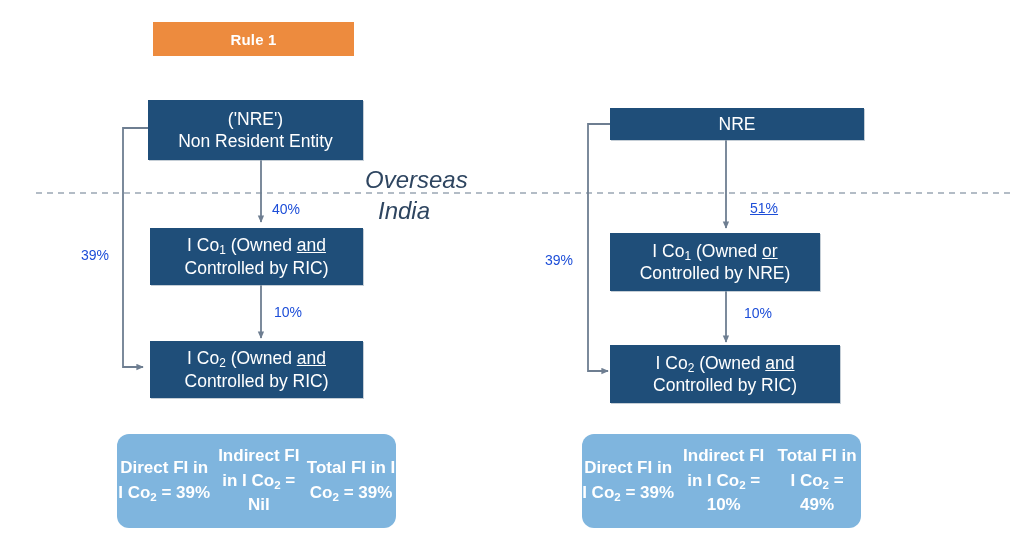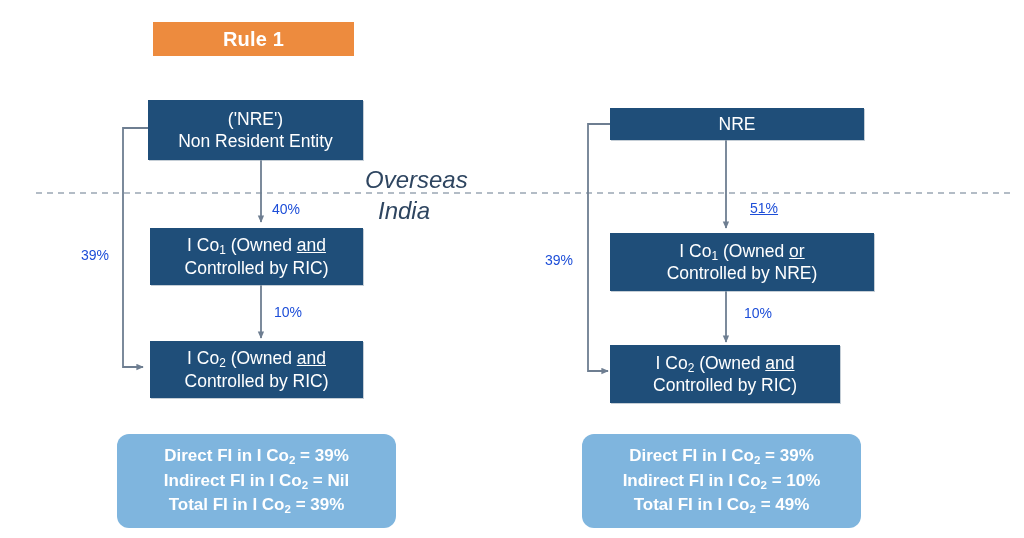--- a/index.html
+++ b/index.html
@@ -18,21 +18,21 @@
     background: #ffffff;
     overflow: hidden;
   }
 
   
   .rule-header {
     position: absolute;
     background: #ED8B3E;
     color: #ffffff;
     font-weight: bold;
-    font-size: 20px;
+    font-size: 15px;
     display: flex;
     align-items: center;
     justify-content: center;
     letter-spacing: 0.2px;
   }
 
   
   .entity-box {
     position: absolute;
     background: #1F4E79;
@@ -54,21 +54,21 @@
     top: 0.26em;
   }
 
   
   .summary-box {
     position: absolute;
     background: #7FB5DE;
     color: #ffffff;
     border-radius: 12px;
     display: flex;
-    flex-direction: column;
+    flex-direction: row;
     align-items: center;
     justify-content: center;
     text-align: center;
     font-size: 17px;
     font-weight: bold;
     line-height: 1.45;
   }
   .summary-box sub {
     font-size: 0.68em;
     vertical-align: baseline;
@@ -163,21 +163,21 @@
     <div><span>Total FI in I Co</span><sub>2</sub><span> = 39%</span></div>
   </div>
 
 
   <div class="entity-box" style="left:610px; top:108px; width:254px; height:32px;align-items:center;">
     <div class="inner">
       <div>NRE</div>
     </div>
   </div>
 
-  <div class="entity-box" style="left:610px; top:233px; width:264px; height:58px;">
+  <div class="entity-box" style="left:610px; top:233px; width:210px; height:58px;">
     <div class="inner">
       <div><span>I Co</span><sub>1</sub><span> (Owned </span><u>or</u></div>
       <div>Controlled by NRE)</div>
     </div>
   </div>
 
   <div class="entity-box" style="left:610px; top:345px; width:230px; height:58px;">
     <div class="inner">
       <div><span>I Co</span><sub>2</sub><span> (Owned </span><u>and</u></div>
       <div>Controlled by RIC)</div>

